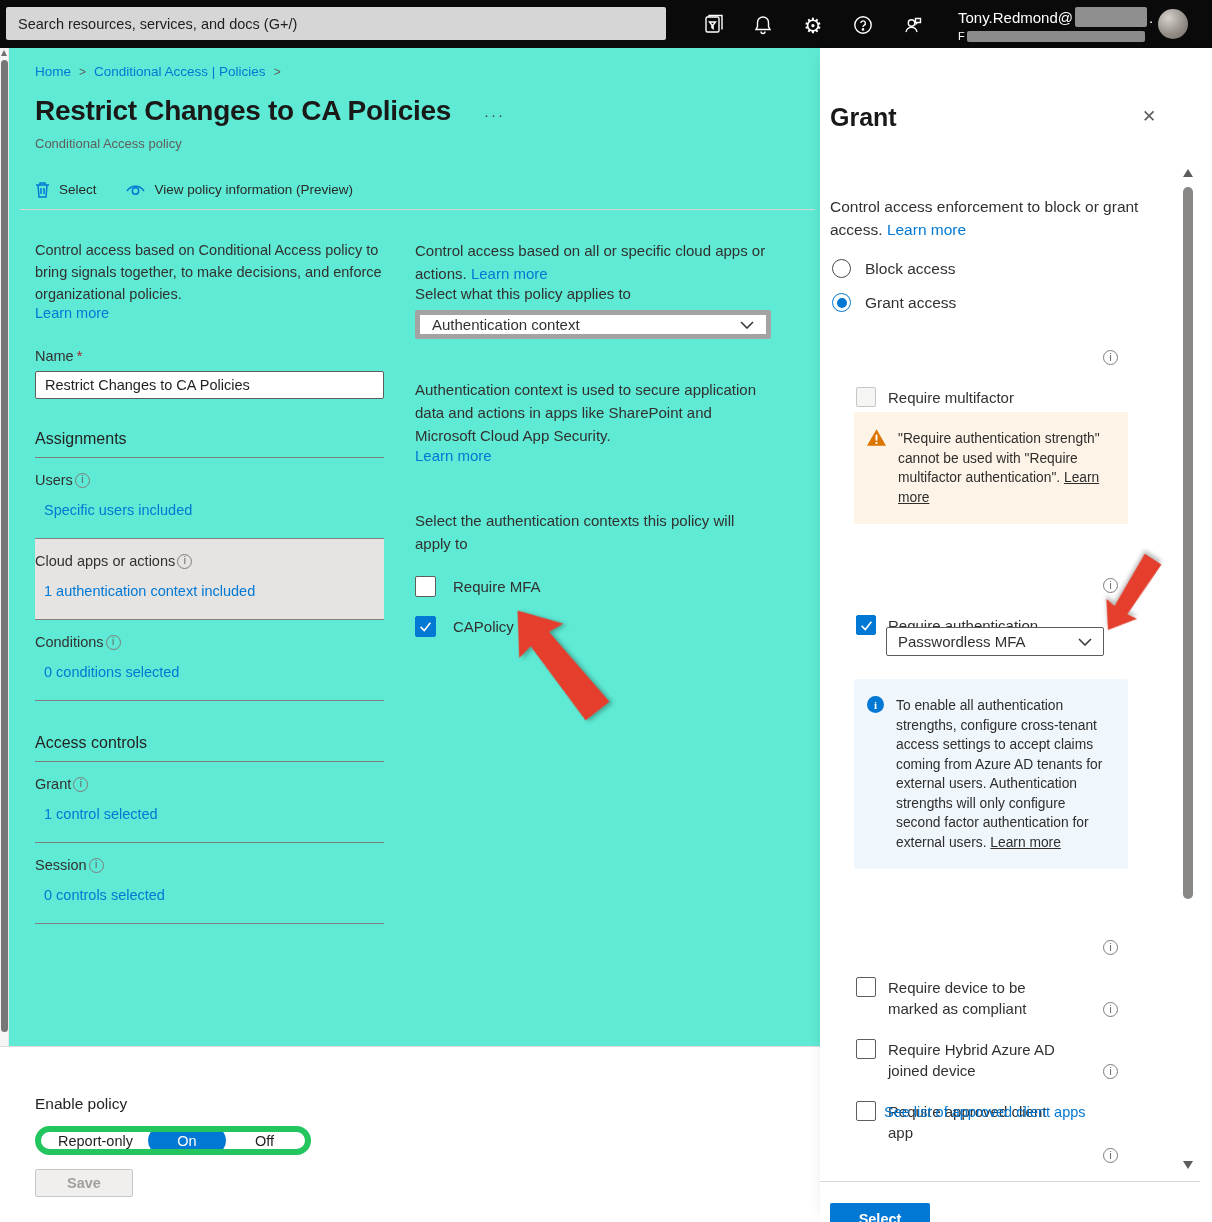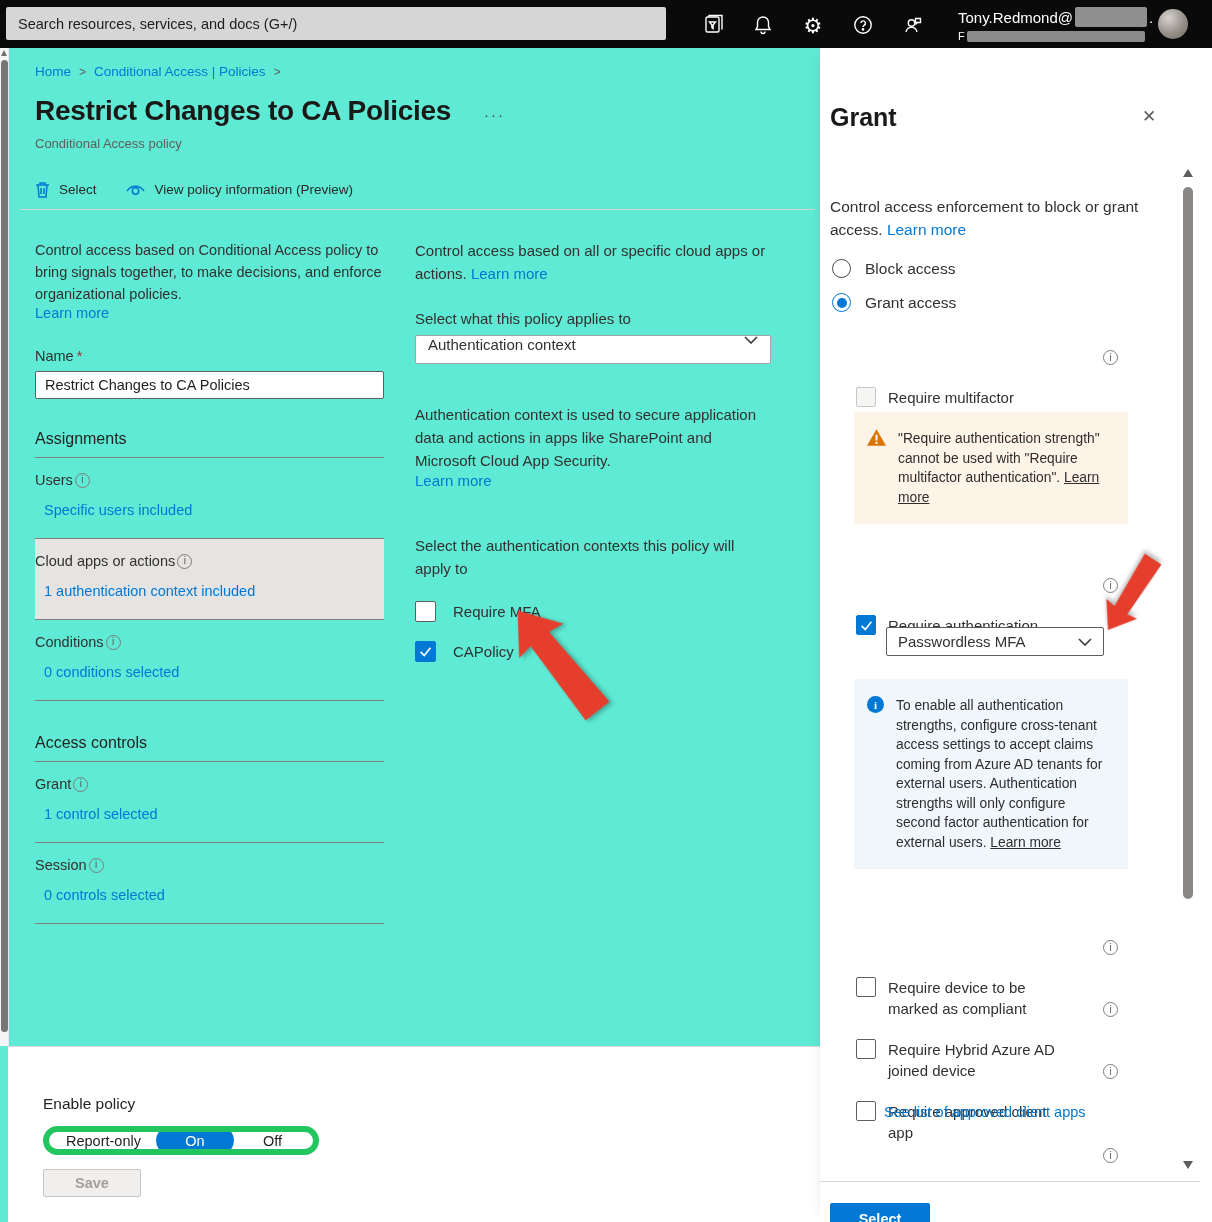--- a/index.html
+++ b/index.html
@@ -63,41 +63,41 @@
   .sec{border-bottom:1px solid var(--divider); padding:14px 0 20px;}
   .sec .row{display:flex; align-items:center; gap:2px;}
   .sec a{display:inline-block; margin:14px 0 0 9px; font-size:14.5px;}
   .sec.hl{background:var(--hl);}
   .i-sm{width:15px; height:15px; border:1px solid #7f7d7b; border-radius:50%; color:#5b5a58;
     font-size:10px; display:inline-flex; align-items:center; justify-content:center; line-height:1; cursor:pointer; flex:none;}
 
   
   .col-mid{position:absolute; left:415px; top:239px; width:356px; font-size:15px;}
   .col-mid p{line-height:23px;}
-  .select-lbl{display:block; margin-top:25px;}
-  .dropdown{margin-top:8px; width:100%; height:29px; border:1px solid #a3a3a3; border-radius:2px;
-    display:flex; align-items:flex-start; justify-content:space-between; padding:0 12px; font-size:15px;
+  .select-lbl{display:block; }
+  .dropdown{margin-top:8px; width:100%; height:29px; border:5px solid #a3a3a3; border-radius:2px;
+    display:flex; align-items:center; justify-content:space-between; padding:0 12px; font-size:15px;
     background:#fff; cursor:pointer;}
   .mid-desc{margin-top:39px;}
   .ctx{margin-top:45px;}
   .cbrow{display:flex; align-items:center; gap:17px; margin-top:21px;}
   .cbrow + .cbrow{margin-top:19px;}
   .cb{width:21px; height:21px; border:1px solid #605e5c; border-radius:2px; background:#fff; flex:none;
     display:flex; align-items:center; justify-content:center; cursor:pointer;}
   .cb.checked{background:var(--accent); border-color:var(--accent);}
   .cb.soft{border-color:#c8c6c4; background:#f5f5f4;}
   .cb svg{stroke:#fff; fill:none; stroke-width:2px;}
 
   
   .red-arrow{position:absolute; filter:drop-shadow(2px 3px 2px rgba(0,0,0,0.28));}
   .red-arrow polygon{fill:var(--arrow);}
 
   
   .bottom-bar{position:absolute; left:0; top:1046px; width:820px; height:176px; background:#fff;
-    border-top:1px solid #dddbd9; padding:48px 0 0 35px;margin-left:8px;}
+    border-top:1px solid #dddbd9; padding:48px 0 0 35px;}
   .enable-lbl{font-size:15.5px; color:#252423;}
   .toggle{margin-top:13px; display:inline-flex; align-items:center; height:29px;
     border:6px solid #22c55e; border-radius:15px; overflow:hidden; background:#fff;}
   .tg{height:29px; display:flex; align-items:center; justify-content:center; font-size:14.5px;
     color:#201f1e; cursor:pointer; background:none; border:none; font-family:inherit;}
   .tg.report{padding:0 15px 0 17px;}
   .tg.on{width:78px; background:var(--accent); color:#fff; border-radius:15px;}
   .tg.off{padding:0 31px 0 29px;}
   .save-btn{margin-top:14px; width:98px; height:28px; background:#f0efee; border:1px solid #c9c7c5;
     border-radius:2px; color:#a19f9d; font:600 14.5px "Liberation Sans",sans-serif; cursor:default; display:block;}

